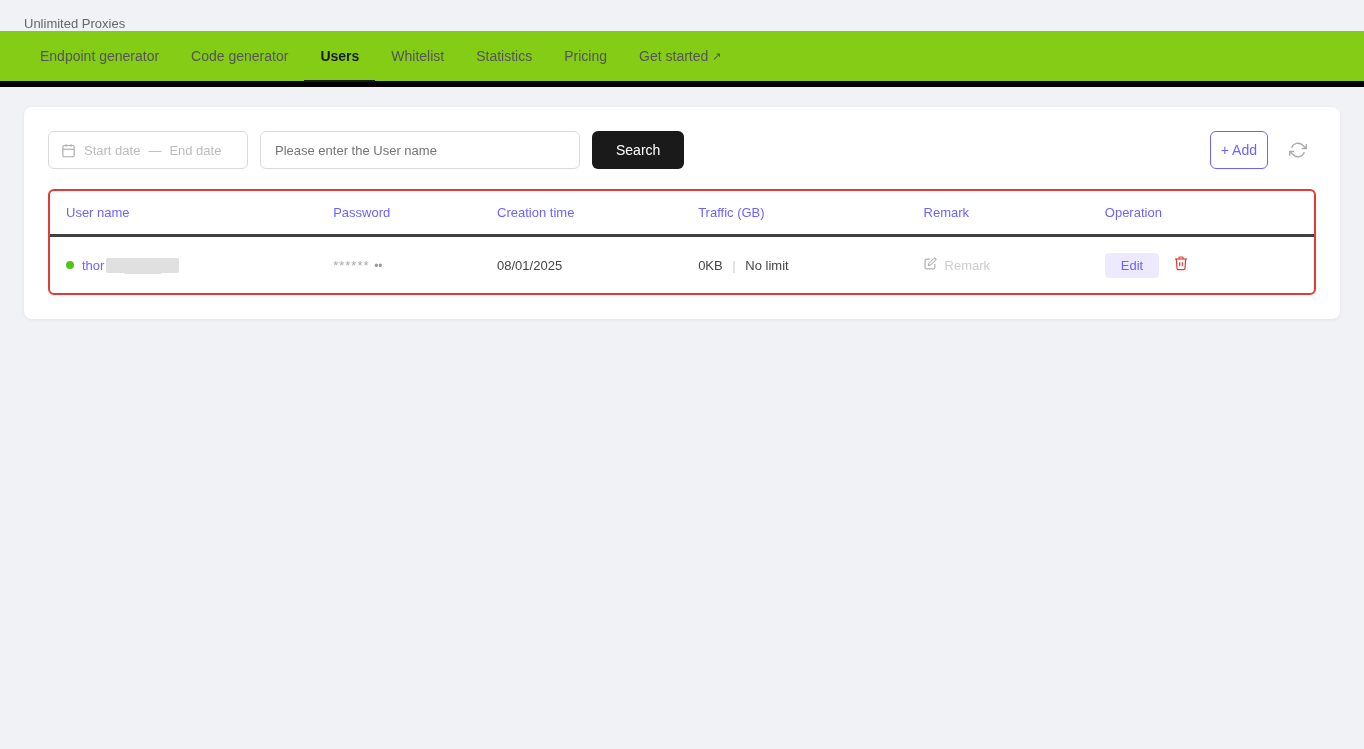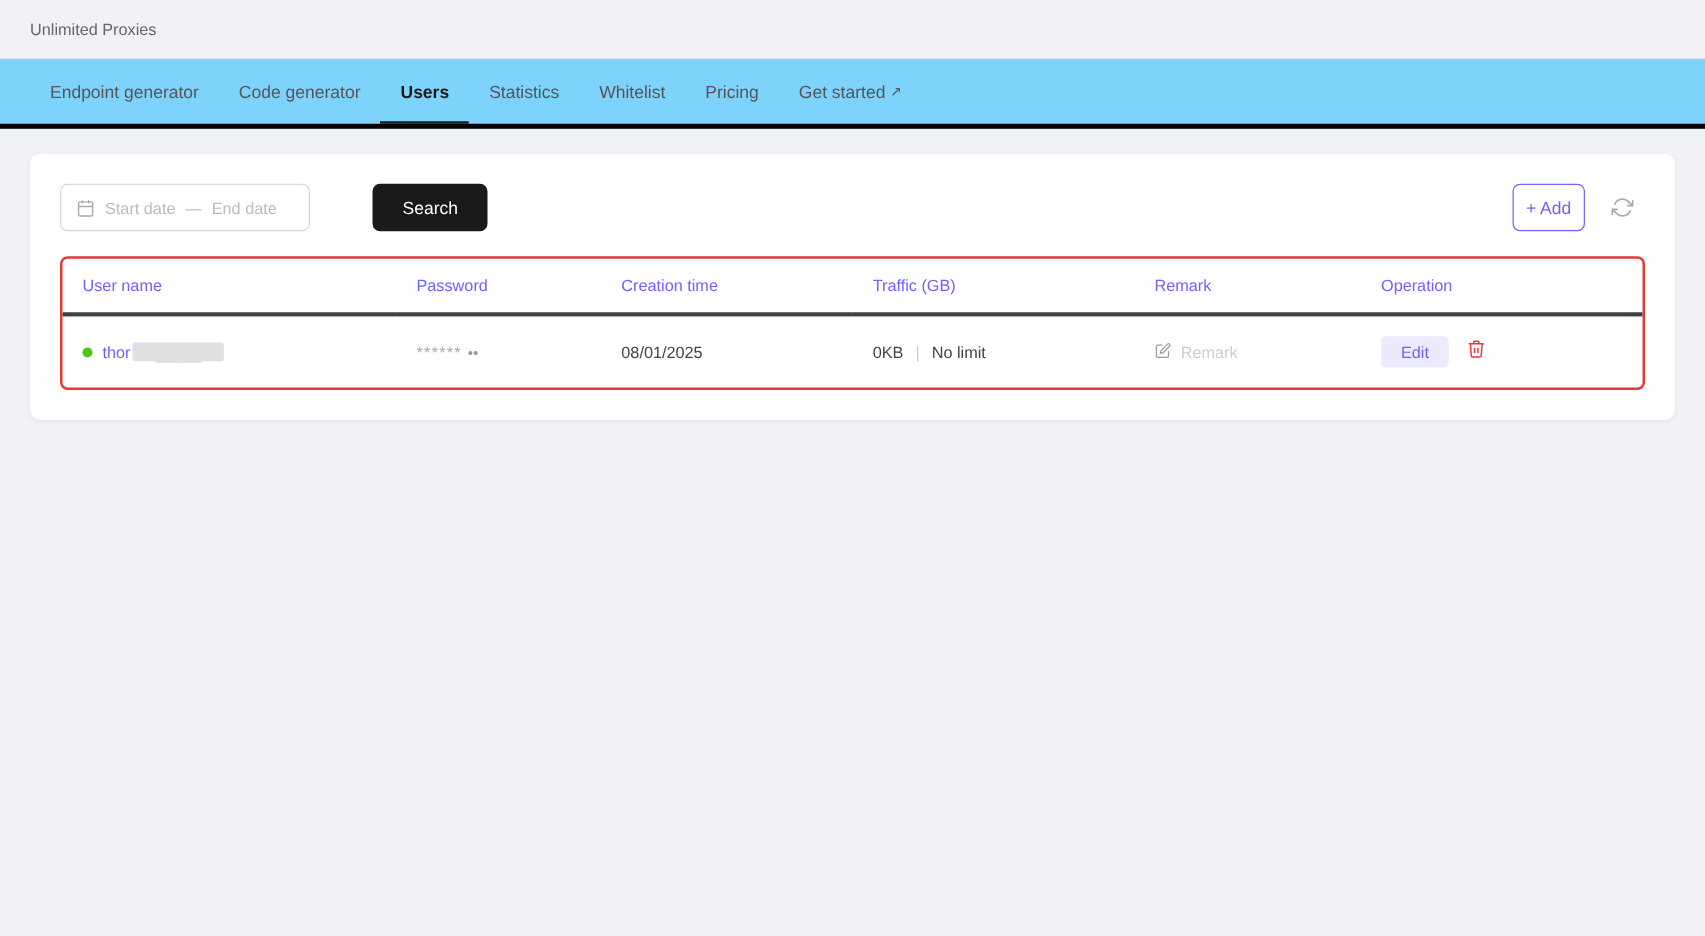--- a/index.html
+++ b/index.html
@@ -4,27 +4,27 @@
   <style>
     * { box-sizing: border-box; margin: 0; padding: 0; }
     body {
       font-family: -apple-system, BlinkMacSystemFont, 'Segoe UI', sans-serif;
       background: #f0f2f5;
       min-height: 749px;
       color: #333;
     }
     .top-bar {
       background: #f0f2f5;
-      padding: 16px 24px 16px;
+      padding: 16px 24px 0;
       font-size: 13px;
       color: #666;
     }
     .nav-container {
-      background: #7dd3fc;
-      border-bottom: 4px solid #000000;
+      background: #84cc16;
+      border-bottom: 6px solid #000000;
       padding: 0 24px;
       display: flex;
       align-items: center;
       height: 56px;
     }
     .nav-item {
       padding: 18px 16px;
       font-size: 14px;
       color: #555;
       cursor: pointer;
@@ -96,21 +96,20 @@
     .search-btn {
       background: #1a1a1a;
       color: #fff;
       border: none;
       border-radius: 6px;
       padding: 0 24px;
       height: 38px;
       font-size: 14px;
       font-weight: 500;
       cursor: pointer;
-      margin-left: 38px;
     }
     .spacer { flex: 1; }
     .add-btn {
       display: flex;
       align-items: center;
       gap: 4px;
       border: 1px solid #6c63ff;
       color: #6c63ff;
       background: #fff;
       border-radius: 6px;
@@ -222,22 +221,22 @@
 <body>
 
 <div class="top-bar">
   <span>Unlimited Proxies</span>
 </div>
 
 <div class="nav-container">
   <a class="nav-item">Endpoint generator</a>
   <a class="nav-item">Code generator</a>
   <a class="nav-item active">Users</a>
+  <a class="nav-item">Whitelist</a>
   <a class="nav-item">Statistics</a>
-  <a class="nav-item">Whitelist</a>
   <a class="nav-item">Pricing</a>
   <a class="nav-item">
     <span>Get started</span>
     <span style="font-size:11px;">↗</span>
   </a>
 </div>
 
 <div class="main-content">
   <div class="card">
     <div class="toolbar">
@@ -245,20 +244,21 @@
         <svg width="15" height="15" viewBox="0 0 24 24" fill="none" stroke="currentColor" stroke-width="1.8">
           <rect x="3" y="4" width="18" height="18" rx="2"></rect>
           <line x1="16" y1="2" x2="16" y2="6"></line>
           <line x1="8" y1="2" x2="8" y2="6"></line>
           <line x1="3" y1="10" x2="21" y2="10"></line>
         </svg>
         <span>Start date</span>
         <span>—</span>
         <span>End date</span>
       </div>
+      <input class="search-input" type="text" placeholder="Please enter the User name" style="">
       <button class="search-btn">Search</button>
       <div class="spacer"></div>
       <button class="add-btn">+ Add</button>
       <button class="refresh-btn">
         <svg width="18" height="18" viewBox="0 0 24 24" fill="none" stroke="currentColor" stroke-width="1.8">
           <path d="M23 4v6h-6"></path>
           <path d="M1 20v-6h6"></path>
           <path d="M3.51 9a9 9 0 0 1 14.85-3.36L23 10M1 14l4.64 4.36A9 9 0 0 0 20.49 15"></path>
         </svg>
       </button>

